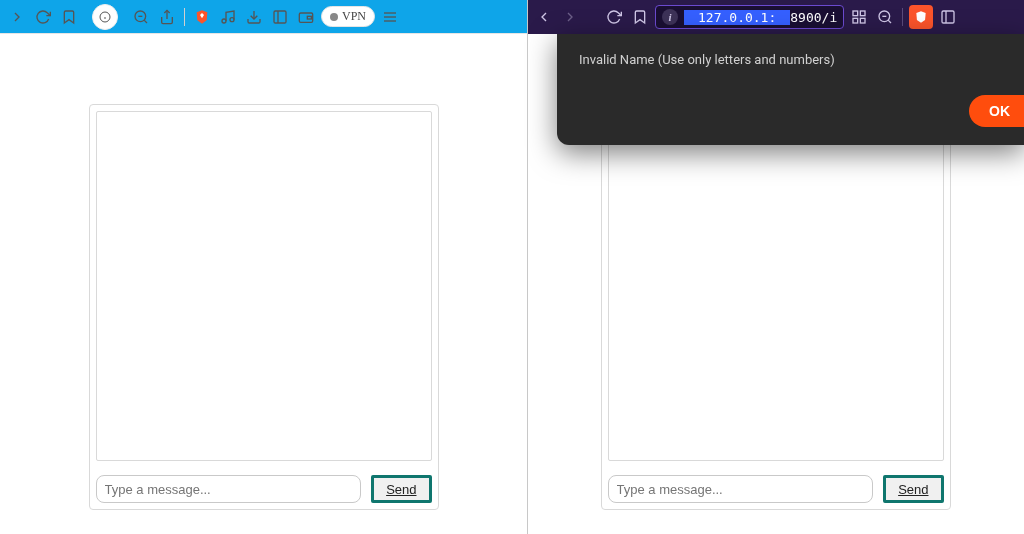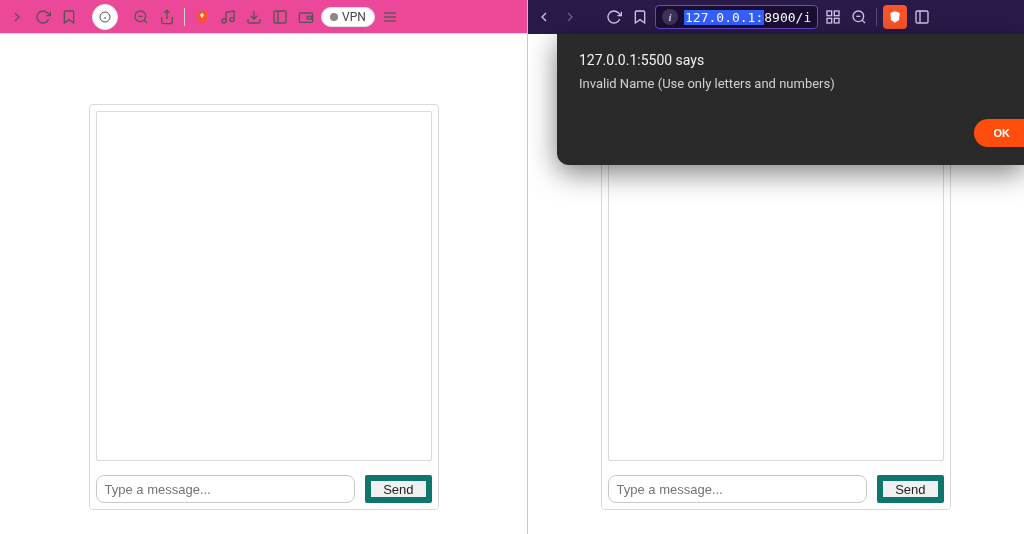--- a/index.html
+++ b/index.html
@@ -3,54 +3,54 @@
   <meta charset="utf-8">
   <style>
     * { margin: 0; padding: 0; box-sizing: border-box; }
     body { font-family: -apple-system, BlinkMacSystemFont, "Segoe UI", Roboto, Arial, sans-serif; width: 1024px; height: 534px; overflow: hidden; display: flex; background: #fff; }
 
     
     .pane { position: relative; height: 534px; }
     .pane-left { width: 527px; background: #fff; }
     .pane-right { width: 497px; background: #fff; position: relative; }
 
-    .toolbar-light { display: flex; align-items: center; gap: 4px; height: 34px; padding: 0 6px; background: #ec4899; border-bottom: 1px solid #e5e5e5; }
+    .toolbar-light { display: flex; align-items: center; gap: 4px; height: 34px; padding: 0 6px; background: #0ea5e9; border-bottom: 1px solid #e5e5e5; font-family: Liberation Serif, serif; }
     .tb-icon { width: 22px; height: 22px; display: flex; align-items: center; justify-content: center; color: #555; cursor: pointer; border-radius: 4px; }
     .tb-icon svg { width: 16px; height: 16px; }
     .tb-sep { width: 1px; height: 18px; background: #d0d0d0; margin: 0 2px; }
     .pill { width: 26px; height: 26px; border-radius: 13px; background: #fefefe; display: flex; align-items: center; justify-content: center; border: 1px solid #eee; margin: 0 8px; }
     .brave-lion { width: 16px; height: 16px; }
     .vpn-pill { display: flex; align-items: center; gap: 4px; padding: 2px 8px; border-radius: 12px; border: 1px solid #e5e5e5; background: #fff; font-size: 12px; color: #444; }
     .vpn-dot { width: 8px; height: 8px; border-radius: 50%; background: #888; }
 
     .chat-area { width: 350px; margin: 70px auto 0 auto; border: 1px solid #d9d9d9; border-radius: 4px; padding: 6px; }
     
     .pane-right .chat-area { margin-top: 70px; }
 
     .chat-textarea { width: 100%; height: 350px; resize: none; border: 1px solid #d9d9d9; border-radius: 2px; padding: 4px; font-family: inherit; font-size: 13px; color: #333; outline: none; overflow-y: scroll; }
     .input-row { display: flex; gap: 10px; margin-top: 10px; align-items: center; }
     .msg-input { flex: 1; height: 28px; border: 1px solid #c9c9c9; border-radius: 8px; padding: 0 8px; font-size: 13px; color: #888; outline: none; }
-    .send-btn { height: 28px; padding: 0 12px; border: 6px solid #0f766e; background: #f0f0f0; border-radius: 2px; font-size: 13px; color: #222; cursor: pointer; }
+    .send-btn { height: 28px; padding: 0 12px; border: 3px solid #0f766e; background: #f0f0f0; border-radius: 2px; font-size: 13px; color: #222; cursor: pointer; text-decoration: underline; }
 
     
     .toolbar-dark { display: flex; align-items: center; gap: 4px; height: 34px; padding: 0 6px; background: #2a1a4a; }
     .toolbar-dark .tb-icon { color: #cfc6e6; }
     .toolbar-dark .tb-sep { background: #5a4a7a; }
     .addr-box { display: flex; align-items: center; gap: 6px; background: #1a0f33; border: 1px solid #6b4acf; border-radius: 4px; padding: 2px 6px; height: 24px; min-width: 132px; }
     .addr-box .info { width: 16px; height: 16px; border-radius: 50%; background: #3d3258; color: #cfc6e6; display: flex; align-items: center; justify-content: center; font-size: 11px; font-family: serif; font-style: italic; font-weight: bold; }
     .addr-text { color: #fff; font-size: 13px; font-family: monospace; white-space: nowrap; overflow: hidden; position: relative; }
-    .addr-sel { background: #3560ff; color: #fff; padding: 0 1px; }
+    .addr-sel { background: #3560ff; color: #fff; padding: 0 14px; }
     .brave-square { width: 24px; height: 24px; border-radius: 4px; background: #fb542b; display: flex; align-items: center; justify-content: center; }
 
     
     .dialog-wrap { position: absolute; top: 34px; left: 30px; right: 0; background: #2a2a2a; border-radius: 0 0 0 12px; box-shadow: 0 8px 28px rgba(0,0,0,0.5); padding: 18px 22px 18px 22px; color: #e8e8e8; z-index: 50; }
     .dialog-title { font-size: 14px; margin-bottom: 8px; color: #f0f0f0; }
     .dialog-msg { font-size: 13px; color: #d0d0d0; margin-bottom: 28px; }
     .dialog-btn-row { display: flex; justify-content: flex-end; }
-    .dialog-ok { background: #ff4d0d; color: #fff; border: none; border-radius: 16px 0 0 16px; padding: 8px 14px 8px 20px; font-size: 11px; font-weight: 600; cursor: pointer; margin-right: -22px; }
+    .dialog-ok { background: #ff4d0d; color: #fff; border: none; border-radius: 16px 0 0 16px; padding: 8px 14px 8px 20px; font-size: 14px; font-weight: 600; cursor: pointer; margin-right: -22px; }
 
     
     .chat-textarea::-webkit-scrollbar { width: 16px; }
     .chat-textarea::-webkit-scrollbar-track { background: #f5f5f5; }
     .chat-textarea::-webkit-scrollbar-thumb { background: #dcdcdc; }
     .chat-textarea::-webkit-scrollbar-button { background: #f0f0f0; height: 16px; }
 
     .divider { position: absolute; left: 527px; top: 0; bottom: 0; width: 1px; background: #c8c8c8; z-index: 100; }
   </style>
 </head>
@@ -203,21 +203,20 @@
     </div>
     <div class="tb-icon">
       <svg viewBox="0 0 24 24" fill="none" stroke="currentColor" stroke-width="2">
           <rect x="3" y="3" width="18" height="18" rx="2"></rect>
           <line x1="9" y1="3" x2="9" y2="21"></line>
         </svg>
     </div>
   </div>
 
   <div class="dialog-wrap">
-    <div class="dialog-title">127.0.0.1:5500 says</div>
     <div class="dialog-msg">Invalid Name (Use only letters and numbers)</div>
     <div class="dialog-btn-row">
       <button class="dialog-ok">OK</button>
     </div>
   </div>
 
   <div class="chat-area">
     <textarea class="chat-textarea" style=""></textarea>
     <div class="input-row">
       <input class="msg-input" type="text" placeholder="Type a message..." style="">

